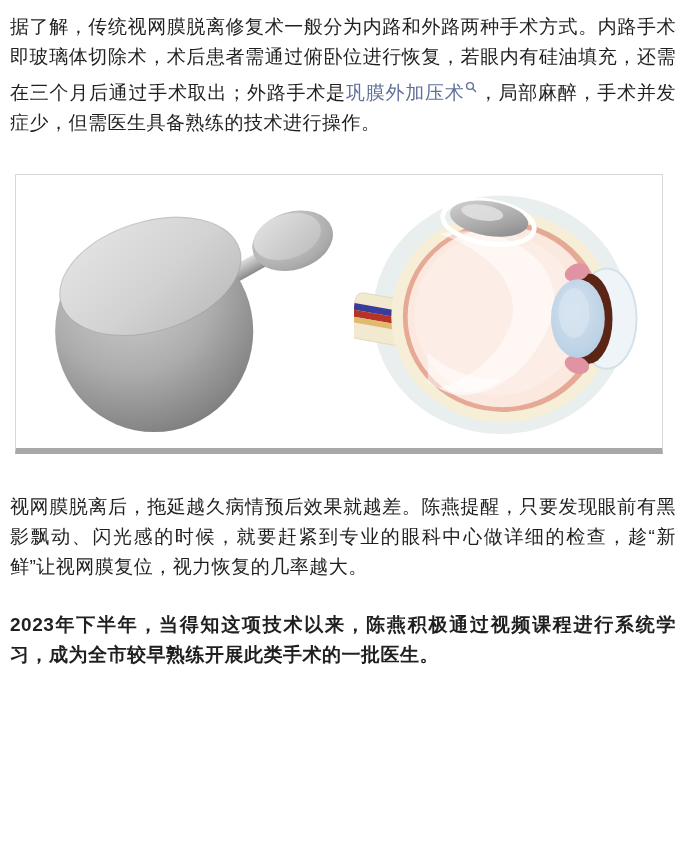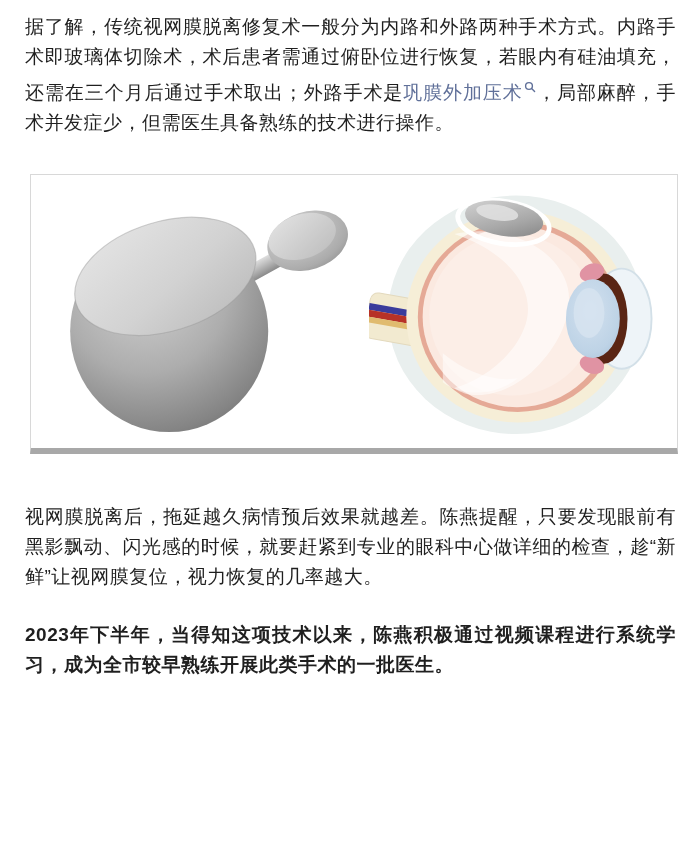--- a/index.html
+++ b/index.html
@@ -1,21 +1,21 @@
 <!DOCTYPE html>
 <html><head>
 <meta charset="utf-8">
 <style>
   html,body{margin:0;padding:0;background:#ffffff;}
   body{
     width:690px;height:867px;overflow:hidden;
     font-family:"Liberation Sans","DejaVu Sans",sans-serif;
     color:#1f1f1f;
   }
-  .article{padding:12px 14px 0 25px;border-radius:32px;}
+  .article{padding:12px 14px 0 10px;border-radius:32px;}
   .para{
     font-size:19px;line-height:30px;letter-spacing:0.5px;
     text-align:justify;margin:0 0 26px 0;
   }
   .para.tight{margin-bottom:24px;}
   .link-term{color:#607099;cursor:pointer;}
   .sup-search{
     display:inline-block;vertical-align:6px;margin-left:1px;margin-right:1px;
   }
   .highlight{color:#b32424;font-weight:700;}
@@ -23,21 +23,21 @@
   .figure-box{
     margin:36px 5px 30px 5px;
     width:648px;height:280px;
     border:1px solid #d8d8d8;
     border-bottom:6px solid #a8a8a8;
     background:#ffffff;
     display:flex;align-items:center;justify-content:space-between;
     padding:0 18px;box-sizing:border-box;
   }
   .fig-item{flex:0 0 auto;}
-  .p3{margin-top:48px;}
+  .p3{margin-top:38px;}
   .p4{margin-top:28px;margin-bottom:0;}
 </style>
 </head>
 <body>
 
 <div class="article">
 
   <p class="para tight"><span>据了解，传统视网膜脱离修复术一般分为内路和外路两种手术方式。内路手术即玻璃体切除术，术后患者需通过俯卧位进行恢复，若眼内有硅油填充，还需在三个月后通过手术取出；外路手术是</span><span class="link-term">巩膜外加压术</span><span class="sup-search"><svg width="12" height="12" viewBox="0 0 12 12">
         <circle cx="5" cy="5" r="3.4" fill="none" stroke="#607099" stroke-width="1.4"></circle>
         <line x1="7.6" y1="7.6" x2="10.6" y2="10.6" stroke="#607099" stroke-width="1.4" stroke-linecap="round"></line>

